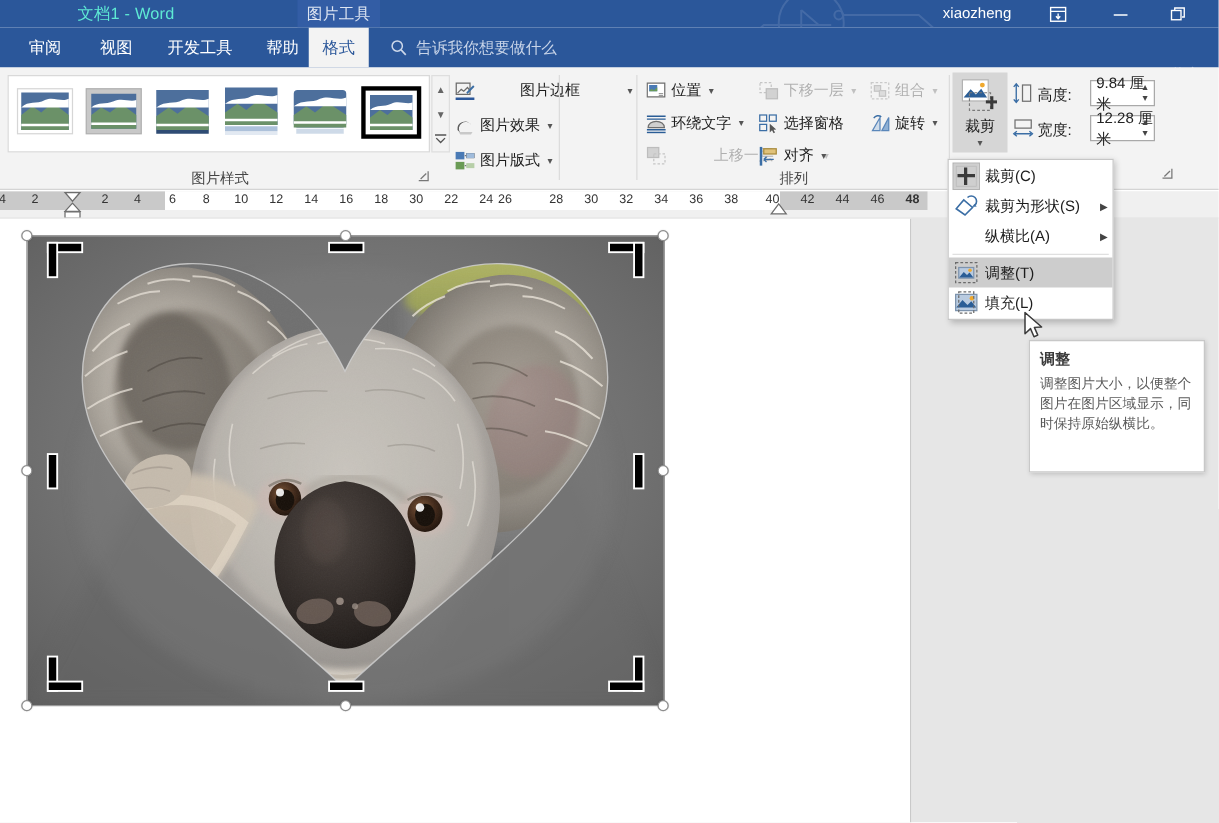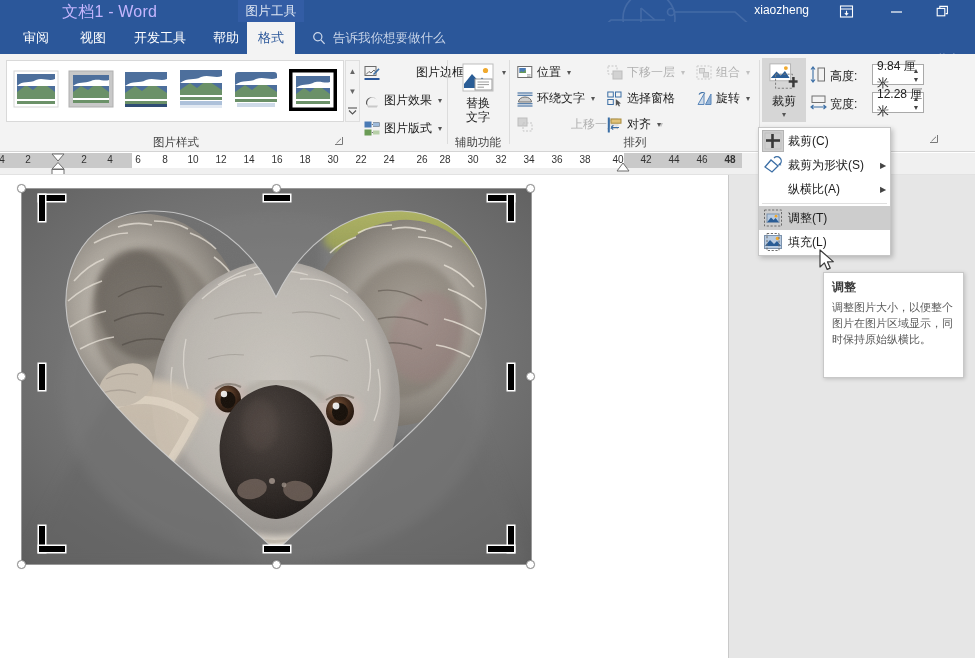--- a/index.html
+++ b/index.html
@@ -13,21 +13,21 @@
   }
   .app { position:absolute; inset:0; }
 
   
   .titlebar {
     position:absolute; left:0; top:0; width:975px; height:22px;
     background:#2b579a; color:#ffffff; overflow:hidden;
   }
   .title-deco { position:absolute; right:110px; top:-28px; width:320px; height:90px; opacity:.30; }
   .title-text {
-    position:absolute; left:62px; top:2px; font-size:16px; color:#c4b5fd; letter-spacing:.2px;
+    position:absolute; left:62px; top:2px; font-size:13px; color:#5eead4; letter-spacing:.2px;
     white-space:nowrap;
   }
   .ctx-tab-label {
     position:absolute; left:238px; top:0px; width:66px; height:22px;
     background:#335da5; color:#dde5f2; font-size:12.5px;
     display:flex; align-items:center; justify-content:center; letter-spacing:.3px;
   }
   .user-name { position:absolute; right:166px; top:3px; font-size:12px; color:#ffffff; white-space:nowrap;}
   .win-btn { position:absolute; top:0; height:22px; width:34px; display:flex; align-items:center; justify-content:center; color:#fff;}
   .win-btn.ribbondisp { right:112px; }
@@ -326,34 +326,20 @@
       <div class="grp-title" style="left:0; width:352px;">图片样式</div>
       <div class="dlg-launch" style="left:334px; bottom:4px;">
         <svg width="10" height="10" viewBox="0 0 10 10">
             <path d="M1 8.5 H8.5 V1" fill="none" stroke="#777" stroke-width="1"></path>
             <path d="M2.5 7.2 L7 2.8" stroke="#777" stroke-width="1"></path>
           </svg>
       </div>
     </div>
     <div class="grp-sep" style="left:447px;"></div>
 
-    <div class="grp" style="left:448px; width:60px;">
-      <div class="bigbtn" style="left:3px; top:8px;">
-        <svg class="bico" viewBox="0 0 34 32">
-          <rect x="2" y="2" width="30" height="27" fill="#fff" stroke="#bdbdbd"></rect>
-          <circle cx="24.5" cy="8.5" r="2.6" fill="#f0a92e"></circle>
-          <path d="M3 22 L11 12 L17.5 19 L21 15.5 L31 26 H3 Z" fill="#2a5d96"></path>
-          <rect x="14" y="17" width="17" height="11" fill="#fff" stroke="#9b9b9b"></rect>
-          <path d="M16.5 20 H28 M16.5 22.6 H28 M16.5 25.2 H23" stroke="#9b9b9b" stroke-width="1"></path>
-        </svg>
-        <span>替换</span>
-        <span>文字</span>
-      </div>
-      <div class="grp-title" style="left:-2px; width:64px;">辅助功能</div>
-    </div>
     <div class="grp-sep" style="left:509px;"></div>
 
     <div class="grp" style="left:510px; width:248px;">
       <div class="rbtn" style="left:7px; top:8px;">
         <svg class="ico" viewBox="0 0 16 16">
             <rect x="0.8" y="1.5" width="14" height="11" fill="#fff" stroke="#6f6f6f"></rect>
             <rect x="2.3" y="3" width="6.5" height="5" fill="#4a7ab5"></rect>
             <path d="M2.3 8 L4.4 6 L6 7.3 L8.8 4.8 V8 Z" fill="#6a9b55"></path>
             <path d="M10 9.8 H13.5 M10 11.3 H13.5" stroke="#9a9a9a" stroke-width=".9"></path>
           </svg>
@@ -493,21 +479,21 @@
     <div class="rtick" style="left:138px;">6</div>
     <div class="rtick" style="left:165px;">8</div>
     <div class="rtick" style="left:193px;">10</div>
     <div class="rtick" style="left:221px;">12</div>
     <div class="rtick" style="left:249px;">14</div>
     <div class="rtick" style="left:277px;">16</div>
     <div class="rtick" style="left:305px;">18</div>
     <div class="rtick" style="left:333px;">30</div>
     <div class="rtick" style="left:361px;">22</div>
     <div class="rtick" style="left:389px;">24</div>
-    <div class="rtick" style="left:422px;">26</div>
+    <div class="rtick" style="left:404px;">26</div>
     <div class="rtick" style="left:445px;">28</div>
     <div class="rtick" style="left:473px;">30</div>
     <div class="rtick" style="left:501px;">32</div>
     <div class="rtick" style="left:529px;">34</div>
     <div class="rtick" style="left:557px;">36</div>
     <div class="rtick" style="left:585px;">38</div>
     <div class="rtick" style="left:618px;">40</div>
     <div class="rtick" style="left:646px;">42</div>
     <div class="rtick" style="left:674px;">44</div>
     <div class="rtick" style="left:702px;">46</div>

